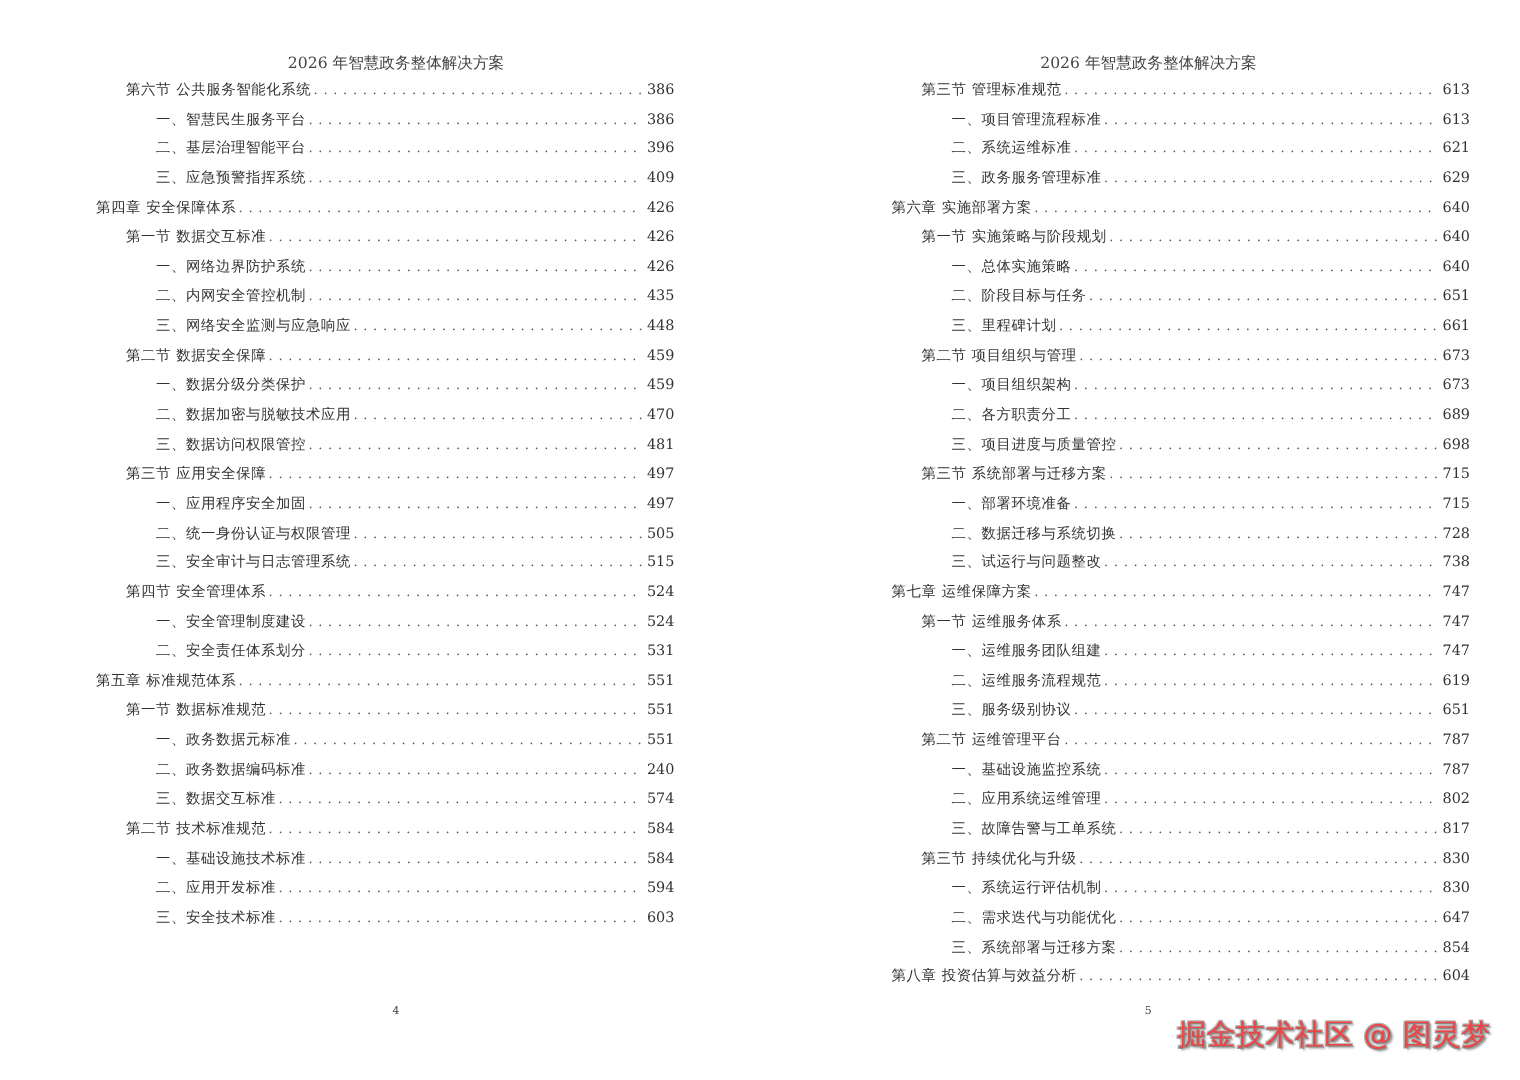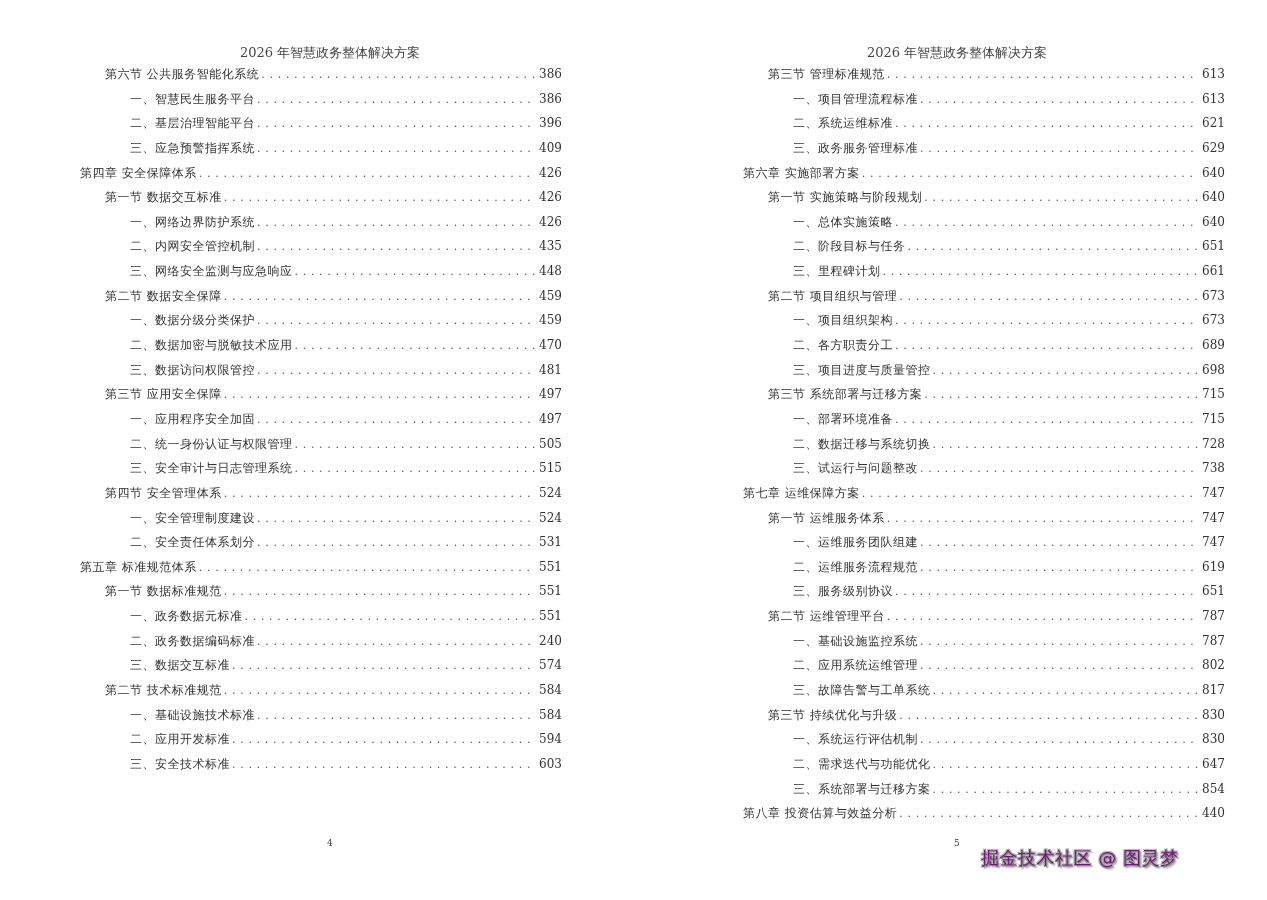--- a/index.html
+++ b/index.html
@@ -34,21 +34,21 @@
   .row .dots::before {
     content:". . . . . . . . . . . . . . . . . . . . . . . . . . . . . . . . . . . . . . . . . . . . . . . . . . . . . . . . . . . . . . . . . . . . . . . . . . . . . . . . . . . . . . . . . . . . . . . .";
     letter-spacing:0; word-spacing:1.2px;
   }
   .row .num { flex:0 0 auto; text-align:right; min-width:22px; letter-spacing:0; color:#333; }
   .footer { position:absolute; top:838px; font-size:9px; color:#444; }
   .page-left .footer { left:327px; }
   .page-right .footer { left:327px; }
   .watermark {
     position:absolute; left:981px; top:846px; font-family:"DejaVu Sans","Liberation Sans",sans-serif;
-    font-size:18px; color:#701a75; letter-spacing:0.5px;
+    font-size:24px; color:#ef4444; letter-spacing:0.5px;
     text-shadow: 1px 1px 0 #888, -1px -1px 0 #bbb, 1px -1px 0 #aaa, -1px 1px 0 #999, 2px 2px 2px #777;
   }
 </style>
 </head>
 <body>
 
 <div class="page page-left">
   <div class="header">2026 年智慧政务整体解决方案</div>
   <div class="toc" id="toc-left">
       <div class="row l1">
@@ -349,19 +349,19 @@
         <span class="num">647</span>
       </div>
       <div class="row l2">
         <span class="title">三、系统部署与迁移方案</span>
         <span class="dots"></span>
         <span class="num">854</span>
       </div>
       <div class="row l0">
         <span class="title">第八章 投资估算与效益分析</span>
         <span class="dots"></span>
-        <span class="num">440</span>
+        <span class="num">604</span>
       </div>
     </div>
   <div class="footer">5</div>
 </div>
 
 <div class="watermark">掘金技术社区 @ 图灵梦</div>
 
 </body></html>

